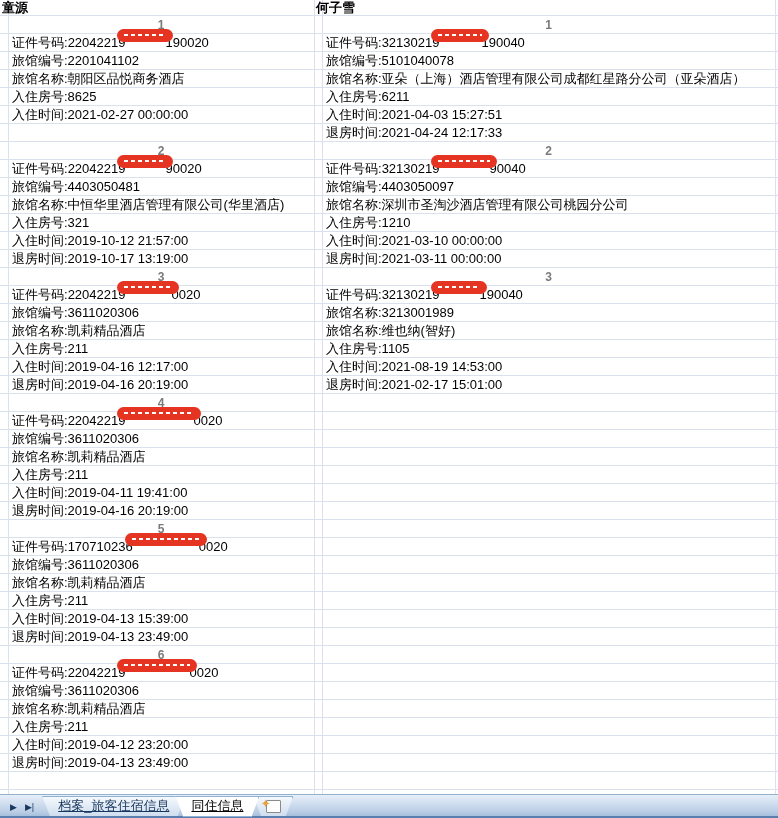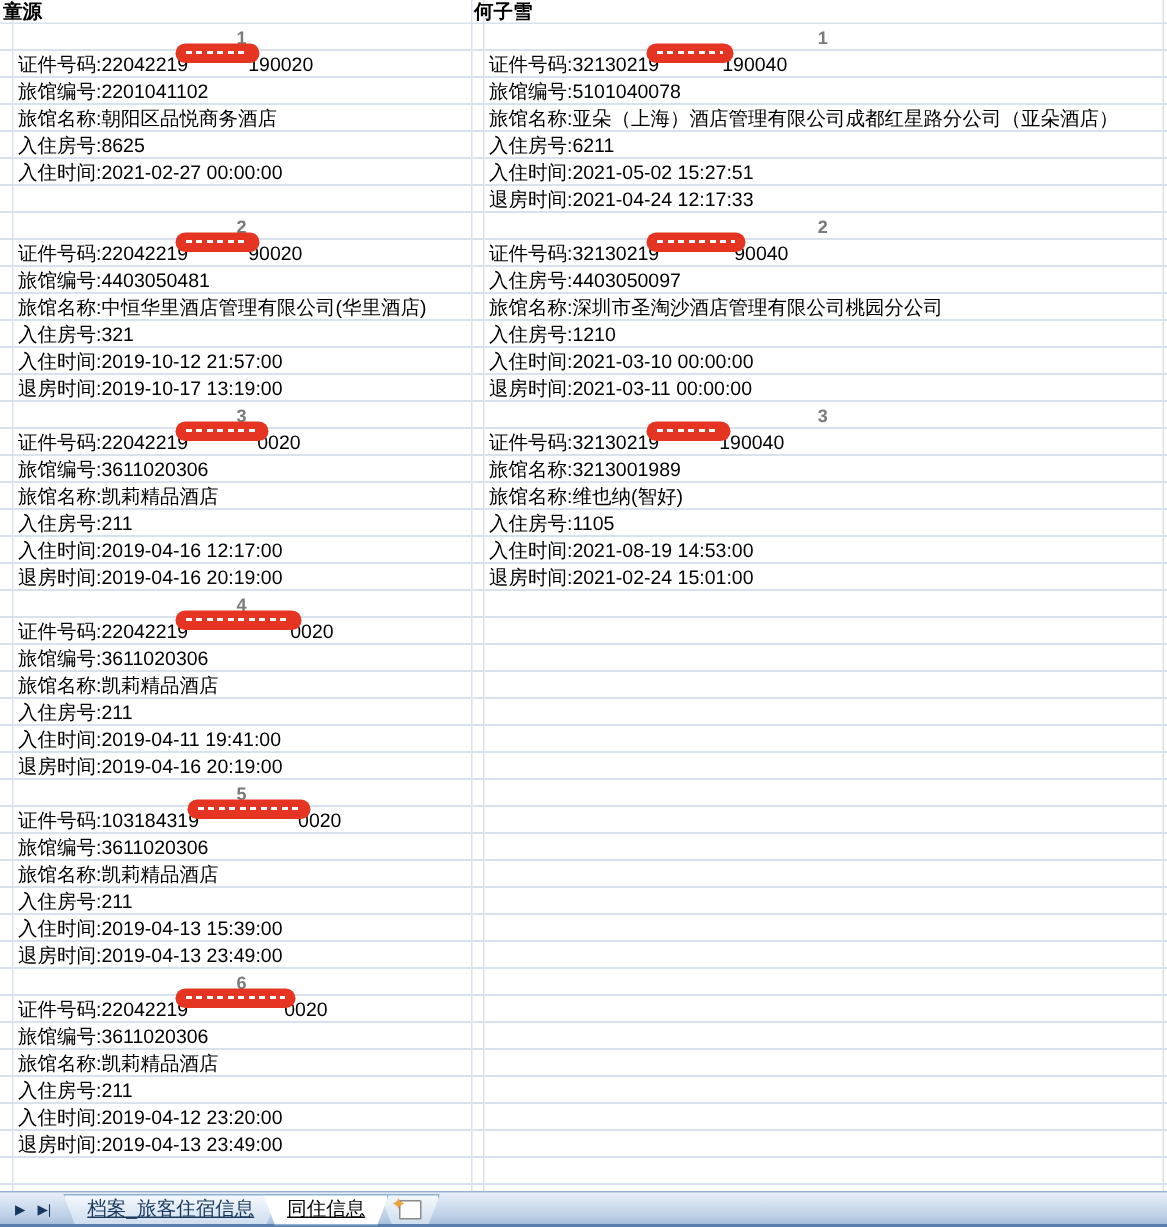--- a/index.html
+++ b/index.html
@@ -103,21 +103,21 @@
         <div class="row"><span>证件号码:</span><span>22042219</span><span class="maskwrap" style="width: 68px;"><span class="pill" style="width: 84px; background: rgb(229, 53, 34);"></span></span><span>0020</span></div>
         <div class="row">旅馆编号:3611020306</div>
         <div class="row">旅馆名称:凯莉精品酒店</div>
         <div class="row">入住房号:211</div>
         <div class="row">入住时间:2019-04-11 19:41:00</div>
         <div class="row">退房时间:2019-04-16 20:19:00</div>
       </div>
 
       <div class="record">
         <div class="row index">5</div>
-        <div class="row"><span>证件号码:</span><span>103184319</span><span class="maskwrap" style="width: 66px;"><span class="pill" style="width: 82px; background: rgb(229, 53, 34);"></span></span><span>0020</span></div>
+        <div class="row"><span>证件号码:</span><span>170710236</span><span class="maskwrap" style="width: 66px;"><span class="pill" style="width: 82px; background: rgb(229, 53, 34);"></span></span><span>0020</span></div>
         <div class="row">旅馆编号:3611020306</div>
         <div class="row">旅馆名称:凯莉精品酒店</div>
         <div class="row">入住房号:211</div>
         <div class="row">入住时间:2019-04-13 15:39:00</div>
         <div class="row">退房时间:2019-04-13 23:49:00</div>
       </div>
 
       <div class="record">
         <div class="row index">6</div>
         <div class="row"><span>证件号码:</span><span>22042219</span><span class="maskwrap" style="width: 64px;"><span class="pill" style="width: 80px; background: rgb(229, 53, 34);"></span></span><span>0020</span></div>
@@ -130,42 +130,42 @@
     </div>
 
   <div class="records right">
 
       <div class="record">
         <div class="row index">1</div>
         <div class="row"><span>证件号码:</span><span>32130219</span><span class="maskwrap" style="width: 42px;"><span class="pill" style="width: 58px; background: rgb(229, 53, 34);"></span></span><span>190040</span></div>
         <div class="row">旅馆编号:5101040078</div>
         <div class="row">旅馆名称:亚朵（上海）酒店管理有限公司成都红星路分公司（亚朵酒店）</div>
         <div class="row">入住房号:6211</div>
-        <div class="row">入住时间:2021-05-02 15:27:51</div>
+        <div class="row">入住时间:2021-04-03 15:27:51</div>
         <div class="row">退房时间:2021-04-24 12:17:33</div>
       </div>
 
       <div class="record">
         <div class="row index">2</div>
         <div class="row"><span>证件号码:</span><span>32130219</span><span class="maskwrap" style="width: 50px;"><span class="pill" style="width: 66px; background: rgb(229, 53, 34);"></span></span><span>90040</span></div>
-        <div class="row">入住房号:4403050097</div>
+        <div class="row">旅馆编号:4403050097</div>
         <div class="row">旅馆名称:深圳市圣淘沙酒店管理有限公司桃园分公司</div>
         <div class="row">入住房号:1210</div>
         <div class="row">入住时间:2021-03-10 00:00:00</div>
         <div class="row">退房时间:2021-03-11 00:00:00</div>
       </div>
 
       <div class="record">
         <div class="row index">3</div>
         <div class="row"><span>证件号码:</span><span>32130219</span><span class="maskwrap" style="width: 40px;"><span class="pill" style="width: 56px; background: rgb(229, 53, 34);"></span></span><span>190040</span></div>
         <div class="row">旅馆名称:3213001989</div>
         <div class="row">旅馆名称:维也纳(智好)</div>
         <div class="row">入住房号:1105</div>
         <div class="row">入住时间:2021-08-19 14:53:00</div>
-        <div class="row">退房时间:2021-02-24 15:01:00</div>
+        <div class="row">退房时间:2021-02-17 15:01:00</div>
       </div>
     </div>
 </div>
 
 <div class="tabbar">
   <div class="navbtns">
     <span>▶</span>
     <span>▶|</span>
   </div>
   <div class="tab">档案_旅客住宿信息</div>

